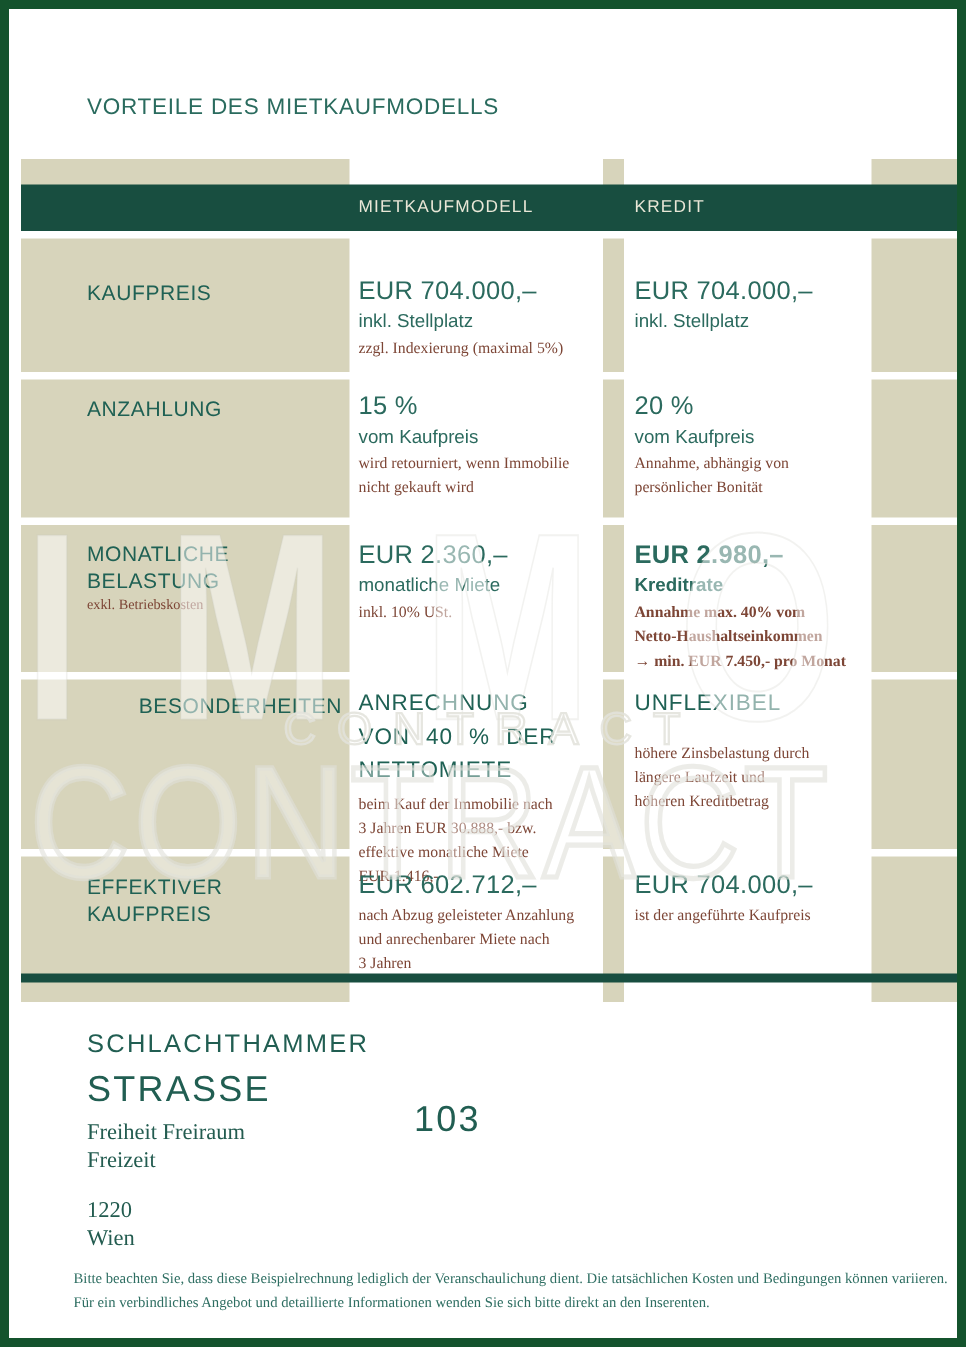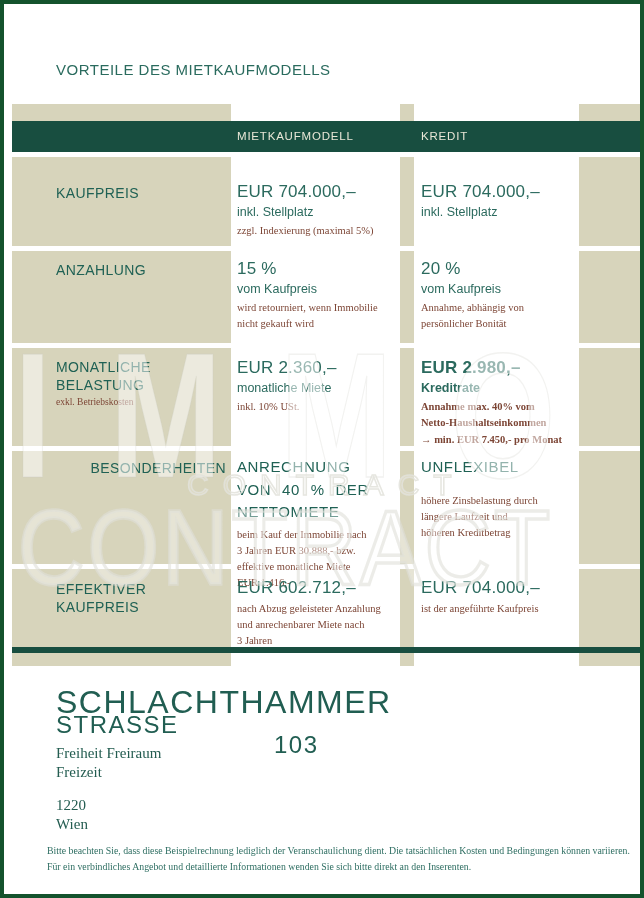--- a/index.html
+++ b/index.html
@@ -1,17 +1,17 @@
 <!DOCTYPE html>
 <html><head>
 <meta charset="utf-8">
 <style>
   html,body{margin:0;padding:0;background:#fff;}
   .page{position:relative;width:644px;height:898px;background:#ffffff;
-        border:4px solid #14532d;box-sizing:border-box;overflow:hidden;
+        border:6px solid #14532d;box-sizing:border-box;overflow:hidden;
         font-family:"Liberation Sans",sans-serif;}
   .title{position:absolute;left:52px;top:57px;font-size:15px;color:#2a6b5e;letter-spacing:.5px;}
   
   .band{position:absolute;top:100px;height:562px;background:#d7d4bb;}
   .band.a{left:8px;width:219px;}
   .band.b{left:396px;width:14px;}
   .band.c{left:575px;width:66px;}
   
   .hgap{position:absolute;left:8px;width:633px;height:5px;background:#ffffff;}
   
@@ -39,21 +39,21 @@
       transform-origin:top left;z-index:5;}
   .wm.immo{left:10px;top:323px;font-size:135px;font-weight:bold;letter-spacing:58px;
       color:rgba(255,255,255,.52);transform:scaleY(1.32);
       -webkit-text-stroke:1px rgba(205,205,195,.25);}
   .wm.ctrs{left:183px;top:466px;font-size:30px;letter-spacing:14px;
       color:rgba(255,255,255,.18);-webkit-text-stroke:1.5px rgba(226,226,218,.85);}
   .wm.ctrb{left:14px;top:490px;font-size:92px;letter-spacing:3px;
       color:rgba(255,255,255,.38);-webkit-text-stroke:3px rgba(224,224,216,.6);
       transform:scaleY(1.15);}
   
-  .addr1{position:absolute;left:52px;top:680px;font-size:32px;color:#215e52;letter-spacing:1.5px;}
+  .addr1{position:absolute;left:52px;top:680px;font-size:17px;color:#215e52;letter-spacing:1.5px;}
   .addr2{position:absolute;left:52px;top:707px;font-size:24px;color:#215e52;letter-spacing:1.5px;width:400px;}
   .addr2 .num{position:absolute;left:218px;top:0;margin-top:20px;}
   .serifline{position:absolute;left:52px;font-family:"Liberation Serif",serif;
       font-size:15px;color:#235c50;line-height:1.3;}
   .disc{position:absolute;left:43px;top:839px;font-family:"Liberation Serif",serif;
       font-size:9.8px;color:#2e6e62;line-height:1.65;white-space:nowrap;}
 </style>
 </head>
 <body>
 

